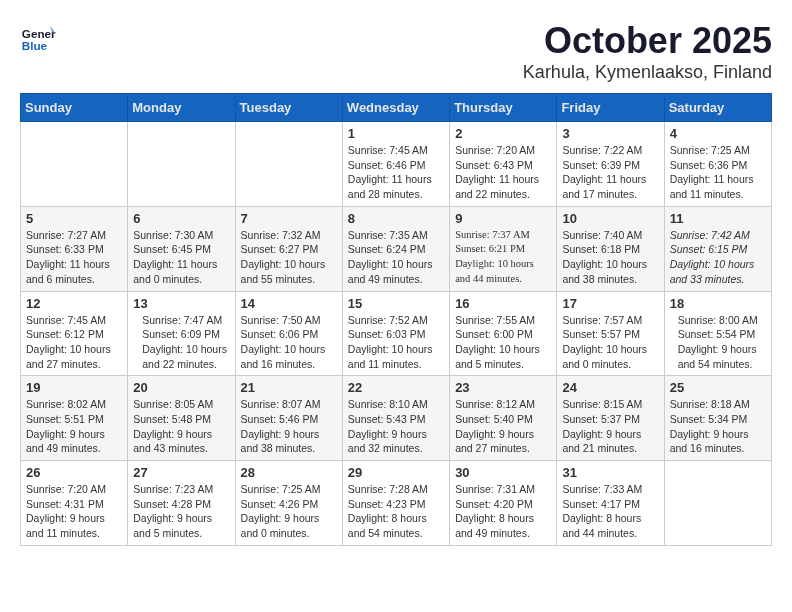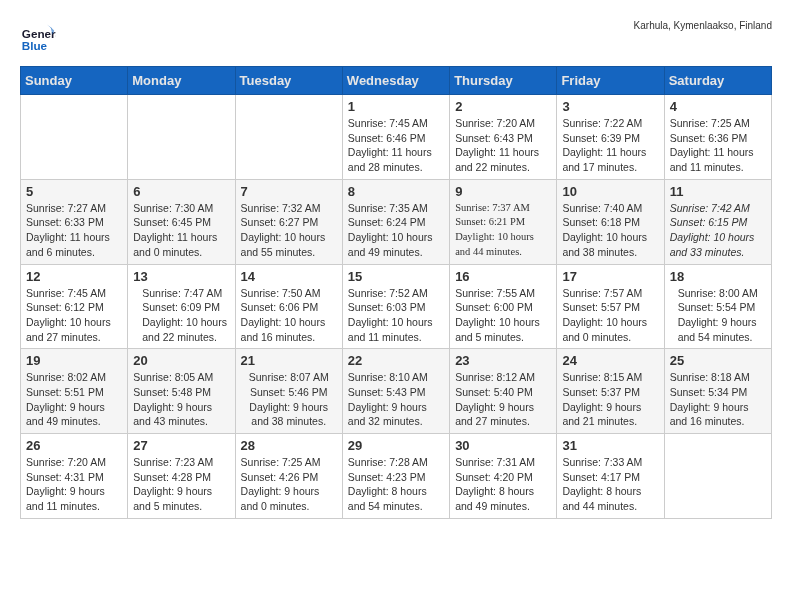--- a/index.html
+++ b/index.html
@@ -27,21 +27,21 @@
     }
     .title-block {
       text-align: right;
     }
     .month-title {
       font-size: 36px;
       font-weight: bold;
       color: #1a1a2e;
     }
     .location {
-      font-size: 10px;
+      font-size: 18px;
       color: #333;
     }
     .calendar {
       width: 100%;
       border-collapse: collapse;
       border: 1px solid #ccc;
     }
     .calendar th {
       background: #1565c0;
       color: #e5e5e5;
@@ -86,20 +86,21 @@
 <div class="header">
   <div class="logo">
     <svg class="logo-icon" viewBox="0 0 40 40">
       <text x="2" y="20" font-size="13" font-weight="bold" fill="#1a1a2e" font-family="Arial">General</text>
       <text x="2" y="33" font-size="13" font-weight="bold" fill="#1565c0" font-family="Arial">Blue</text>
       <polygon points="30,5 38,12 34,8" fill="#1565c0"></polygon>
       <polygon points="34,8 38,12 36,16" fill="#1565c0" opacity="0.6"></polygon>
     </svg>
   </div>
   <div class="title-block">
+    <div class="month-title">October 2025</div>
     <div class="location">Karhula, Kymenlaakso, Finland</div>
   </div>
 </div>
 
 <table class="calendar">
   <thead>
     <tr>
     <th>Sunday</th>
         <th>Monday</th>
         <th>Tuesday</th>
@@ -235,21 +236,21 @@
 Daylight: 9 hours and 49 minutes.</div>
         </td>
         <td>
           <div class="day-number">20</div>
           <div class="day-info" style="white-space: pre-line;">Sunrise: 8:05 AM
 Sunset: 5:48 PM
 Daylight: 9 hours and 43 minutes.</div>
         </td>
         <td>
           <div class="day-number">21</div>
-          <div class="day-info" style="white-space: pre-line; text-align: center;">Sunrise: 8:07 AM
+          <div class="day-info" style="white-space: pre-line;">Sunrise: 8:07 AM
 Sunset: 5:46 PM
 Daylight: 9 hours and 38 minutes.</div>
         </td>
         <td>
           <div class="day-number">22</div>
           <div class="day-info" style="white-space: pre-line;">Sunrise: 8:10 AM
 Sunset: 5:43 PM
 Daylight: 9 hours and 32 minutes.</div>
         </td>
         <td>

